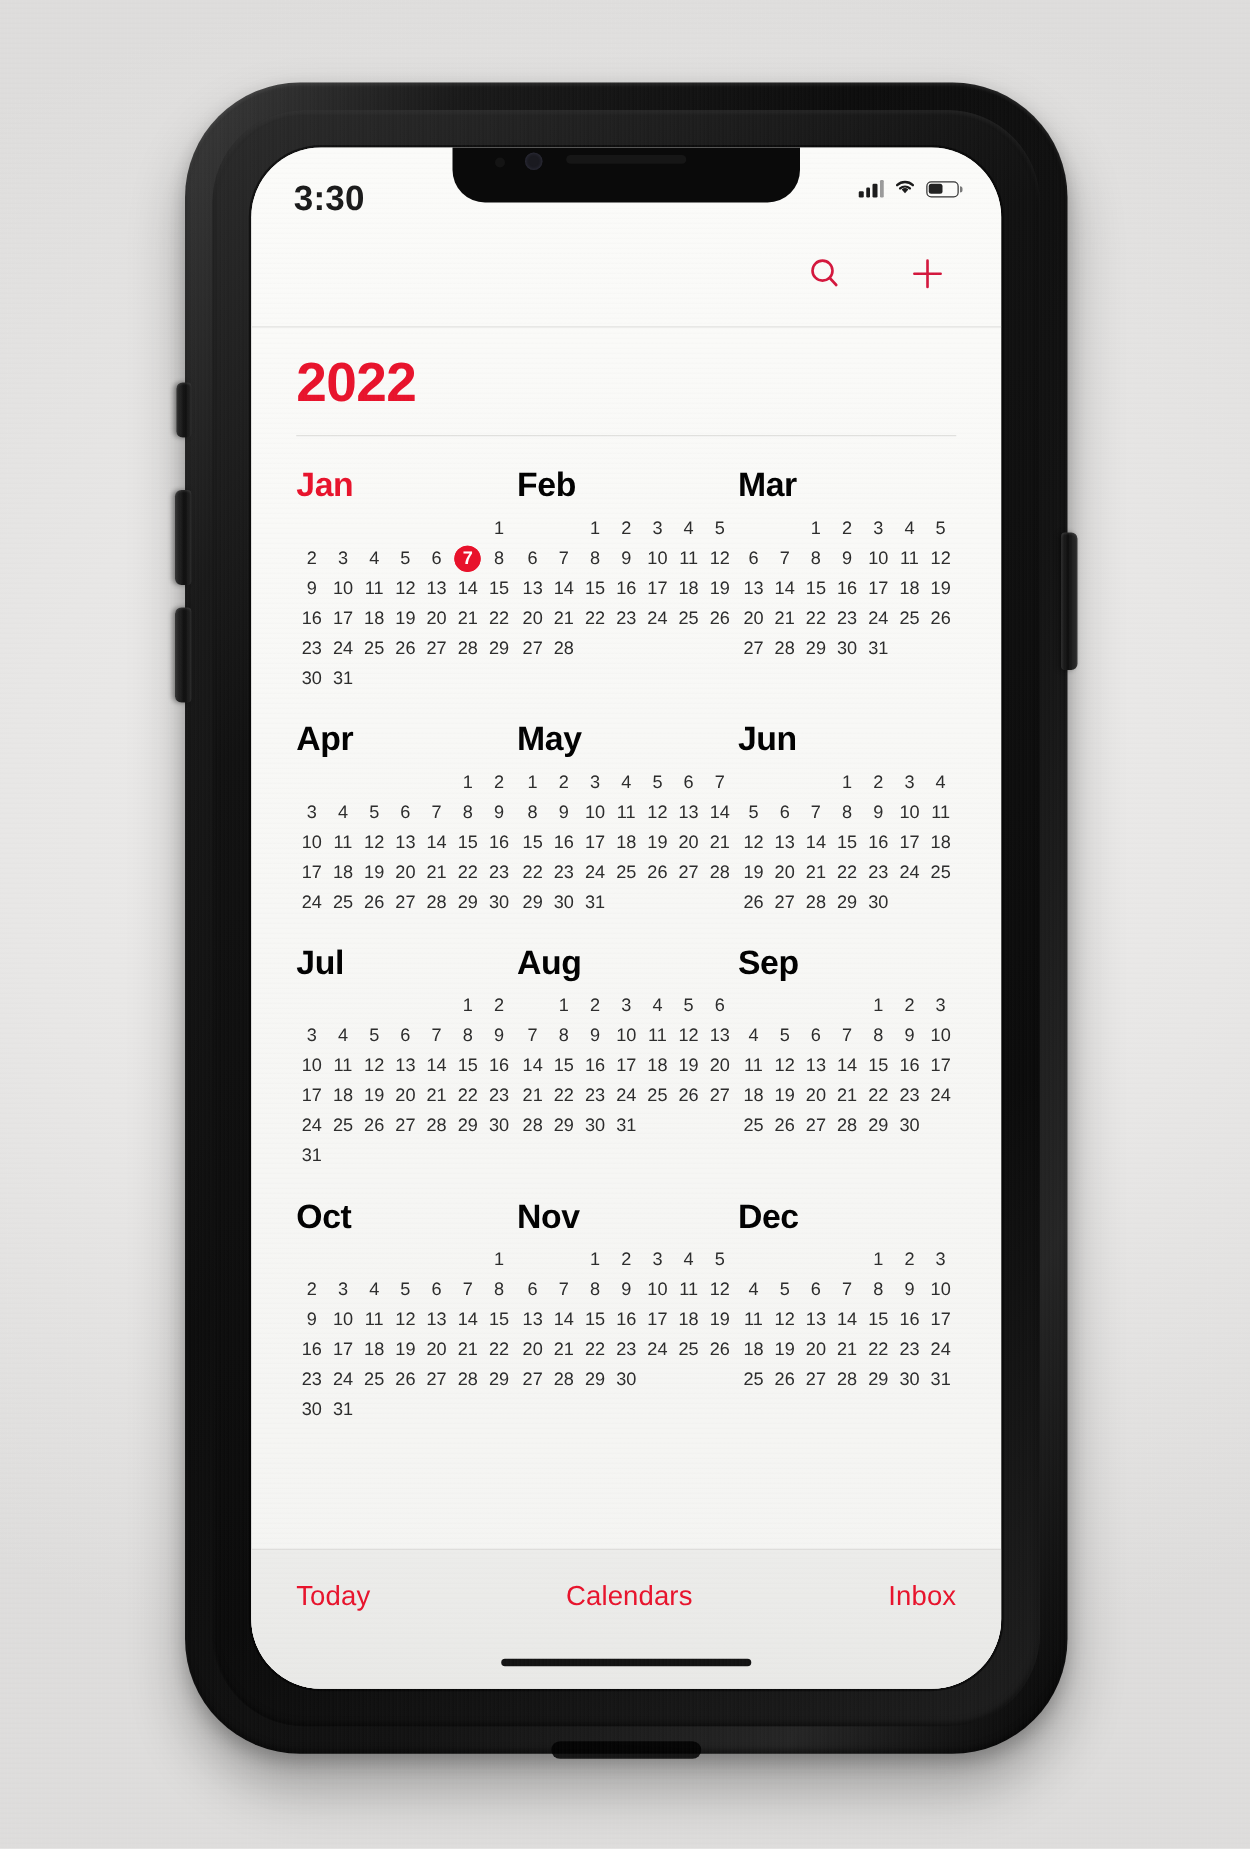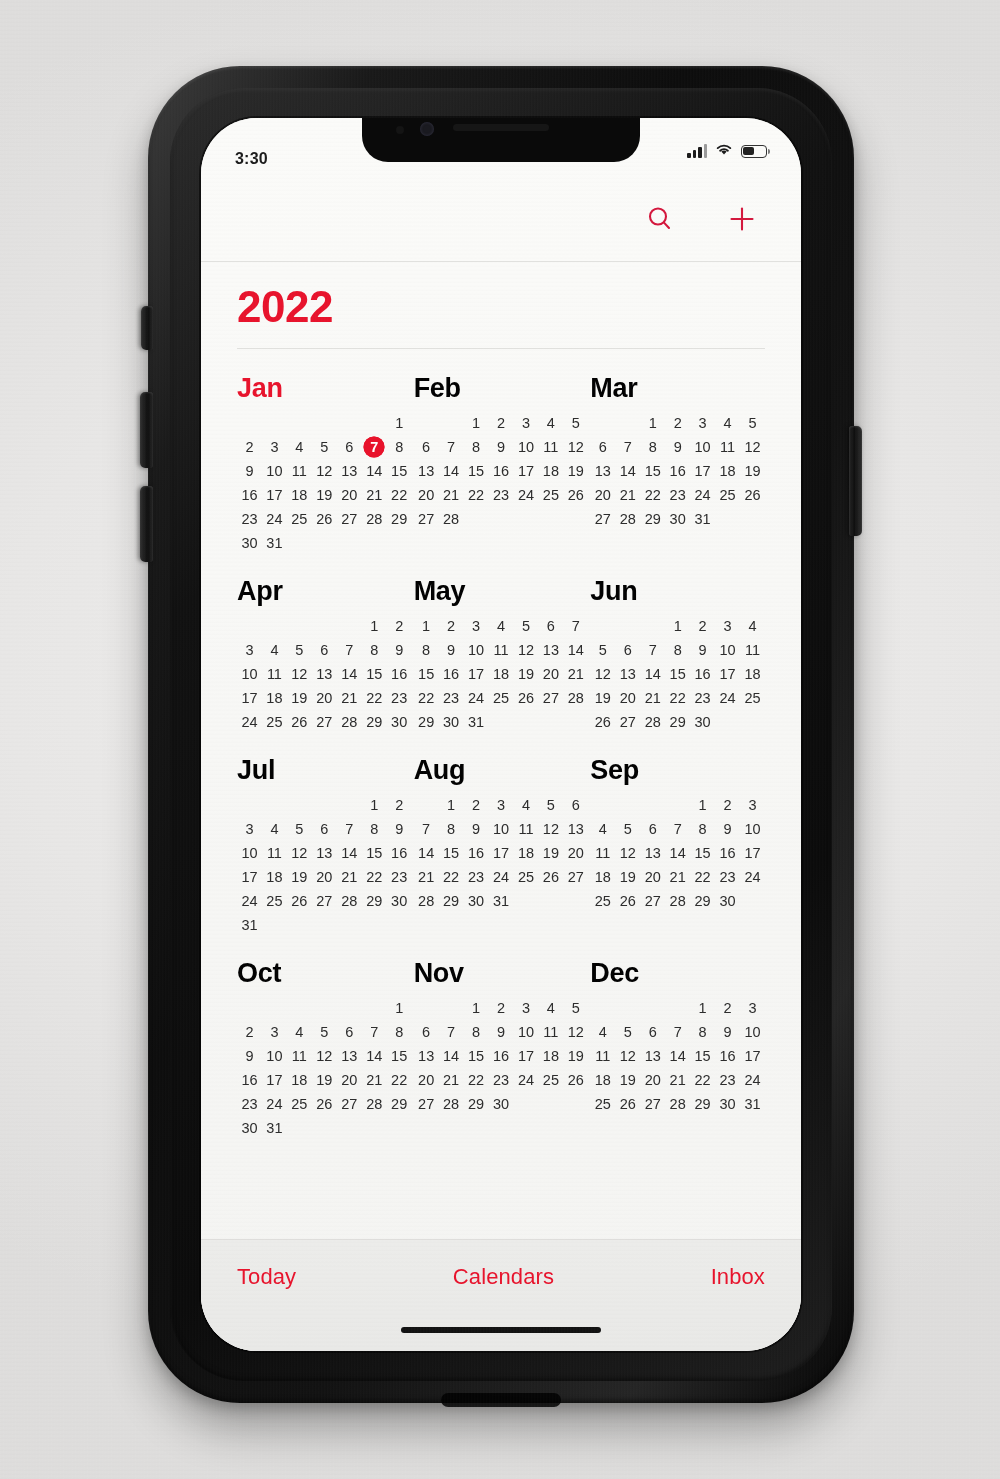--- a/index.html
+++ b/index.html
@@ -157,21 +157,21 @@
     right: 0;
     height: 58px;
     display: flex;
     align-items: center;
     justify-content: space-between;
     padding: 0 34px;
     box-sizing: border-box;
     z-index: 7;
   }
   #status-time {
-    font-size: 16px;
+    font-size: 28px;
     font-weight: bold;
     color: #1c1c1c;
     letter-spacing: 0.2px;
     margin-top: 24px;
   }
   #status-right {
     display: flex;
     align-items: center;
     gap: 8px;
     margin-top: 8px;

